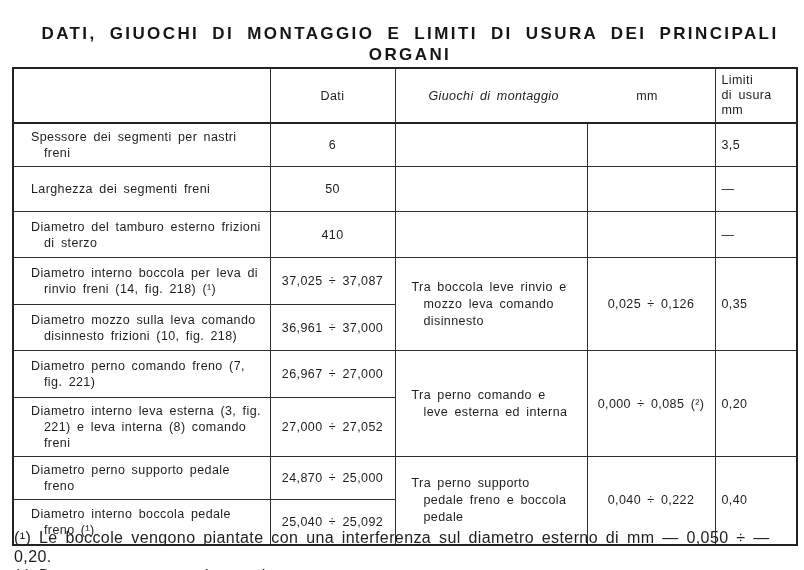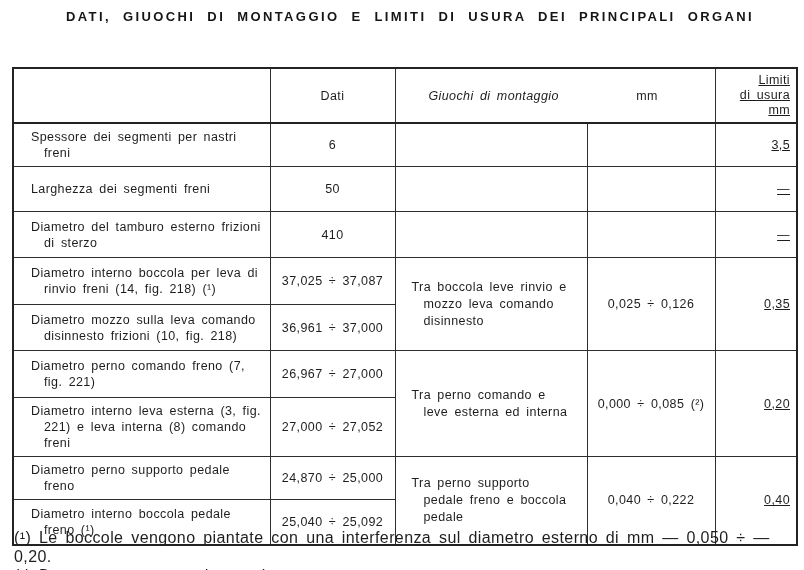--- a/index.html
+++ b/index.html
@@ -6,24 +6,24 @@
   .page {
     position: relative;
     width: 804px;
     height: 570px;
     background: #ffffff;
     font-family: "Liberation Sans", "DejaVu Sans", sans-serif;
     color: #1b1b1b;
     overflow: hidden;
   }
   .title {
-    padding-top: 6px;
+    padding-top: 23px;
     text-align: center;
     font-weight: bold;
-    font-size: 13px;
+    font-size: 17px;
     letter-spacing: 2.4px;
     word-spacing: 6px;
     line-height: 21px;
     color: #151515;
     margin-left: 16px;
   }
   .frame {
     position: absolute;
     left: 12px;
     top: 67px;
@@ -52,21 +52,21 @@
   td.nob { border-top: none; }
 
   td.label {
     text-align: left;
     padding: 5px 8px 5px 30px;
     text-indent: -13px;
     line-height: 16px;
     margin-left: 20px;
   }
   td.dati, td.mmv, td.lim { text-align: center; }
-  th.c5, td.lim { text-align: right; text-decoration: underline; }
+  th.c5, td.lim { text-align: left; }
   td.giuoco {
     text-align: left;
     padding: 4px 12px 4px 28px;
     text-indent: -12px;
     line-height: 17px;
   }
   .hsplit { display: flex; width: 100%; }
   .hsplit .hg { width: 60%; text-align: center; display:block;font-style:italic; }
   .hsplit .hm { width: 40%; text-align: center; display:block; }
   .pre { white-space: pre-line; text-align: center; line-height: 15px; padding-top:4px; padding-bottom:4px; }

